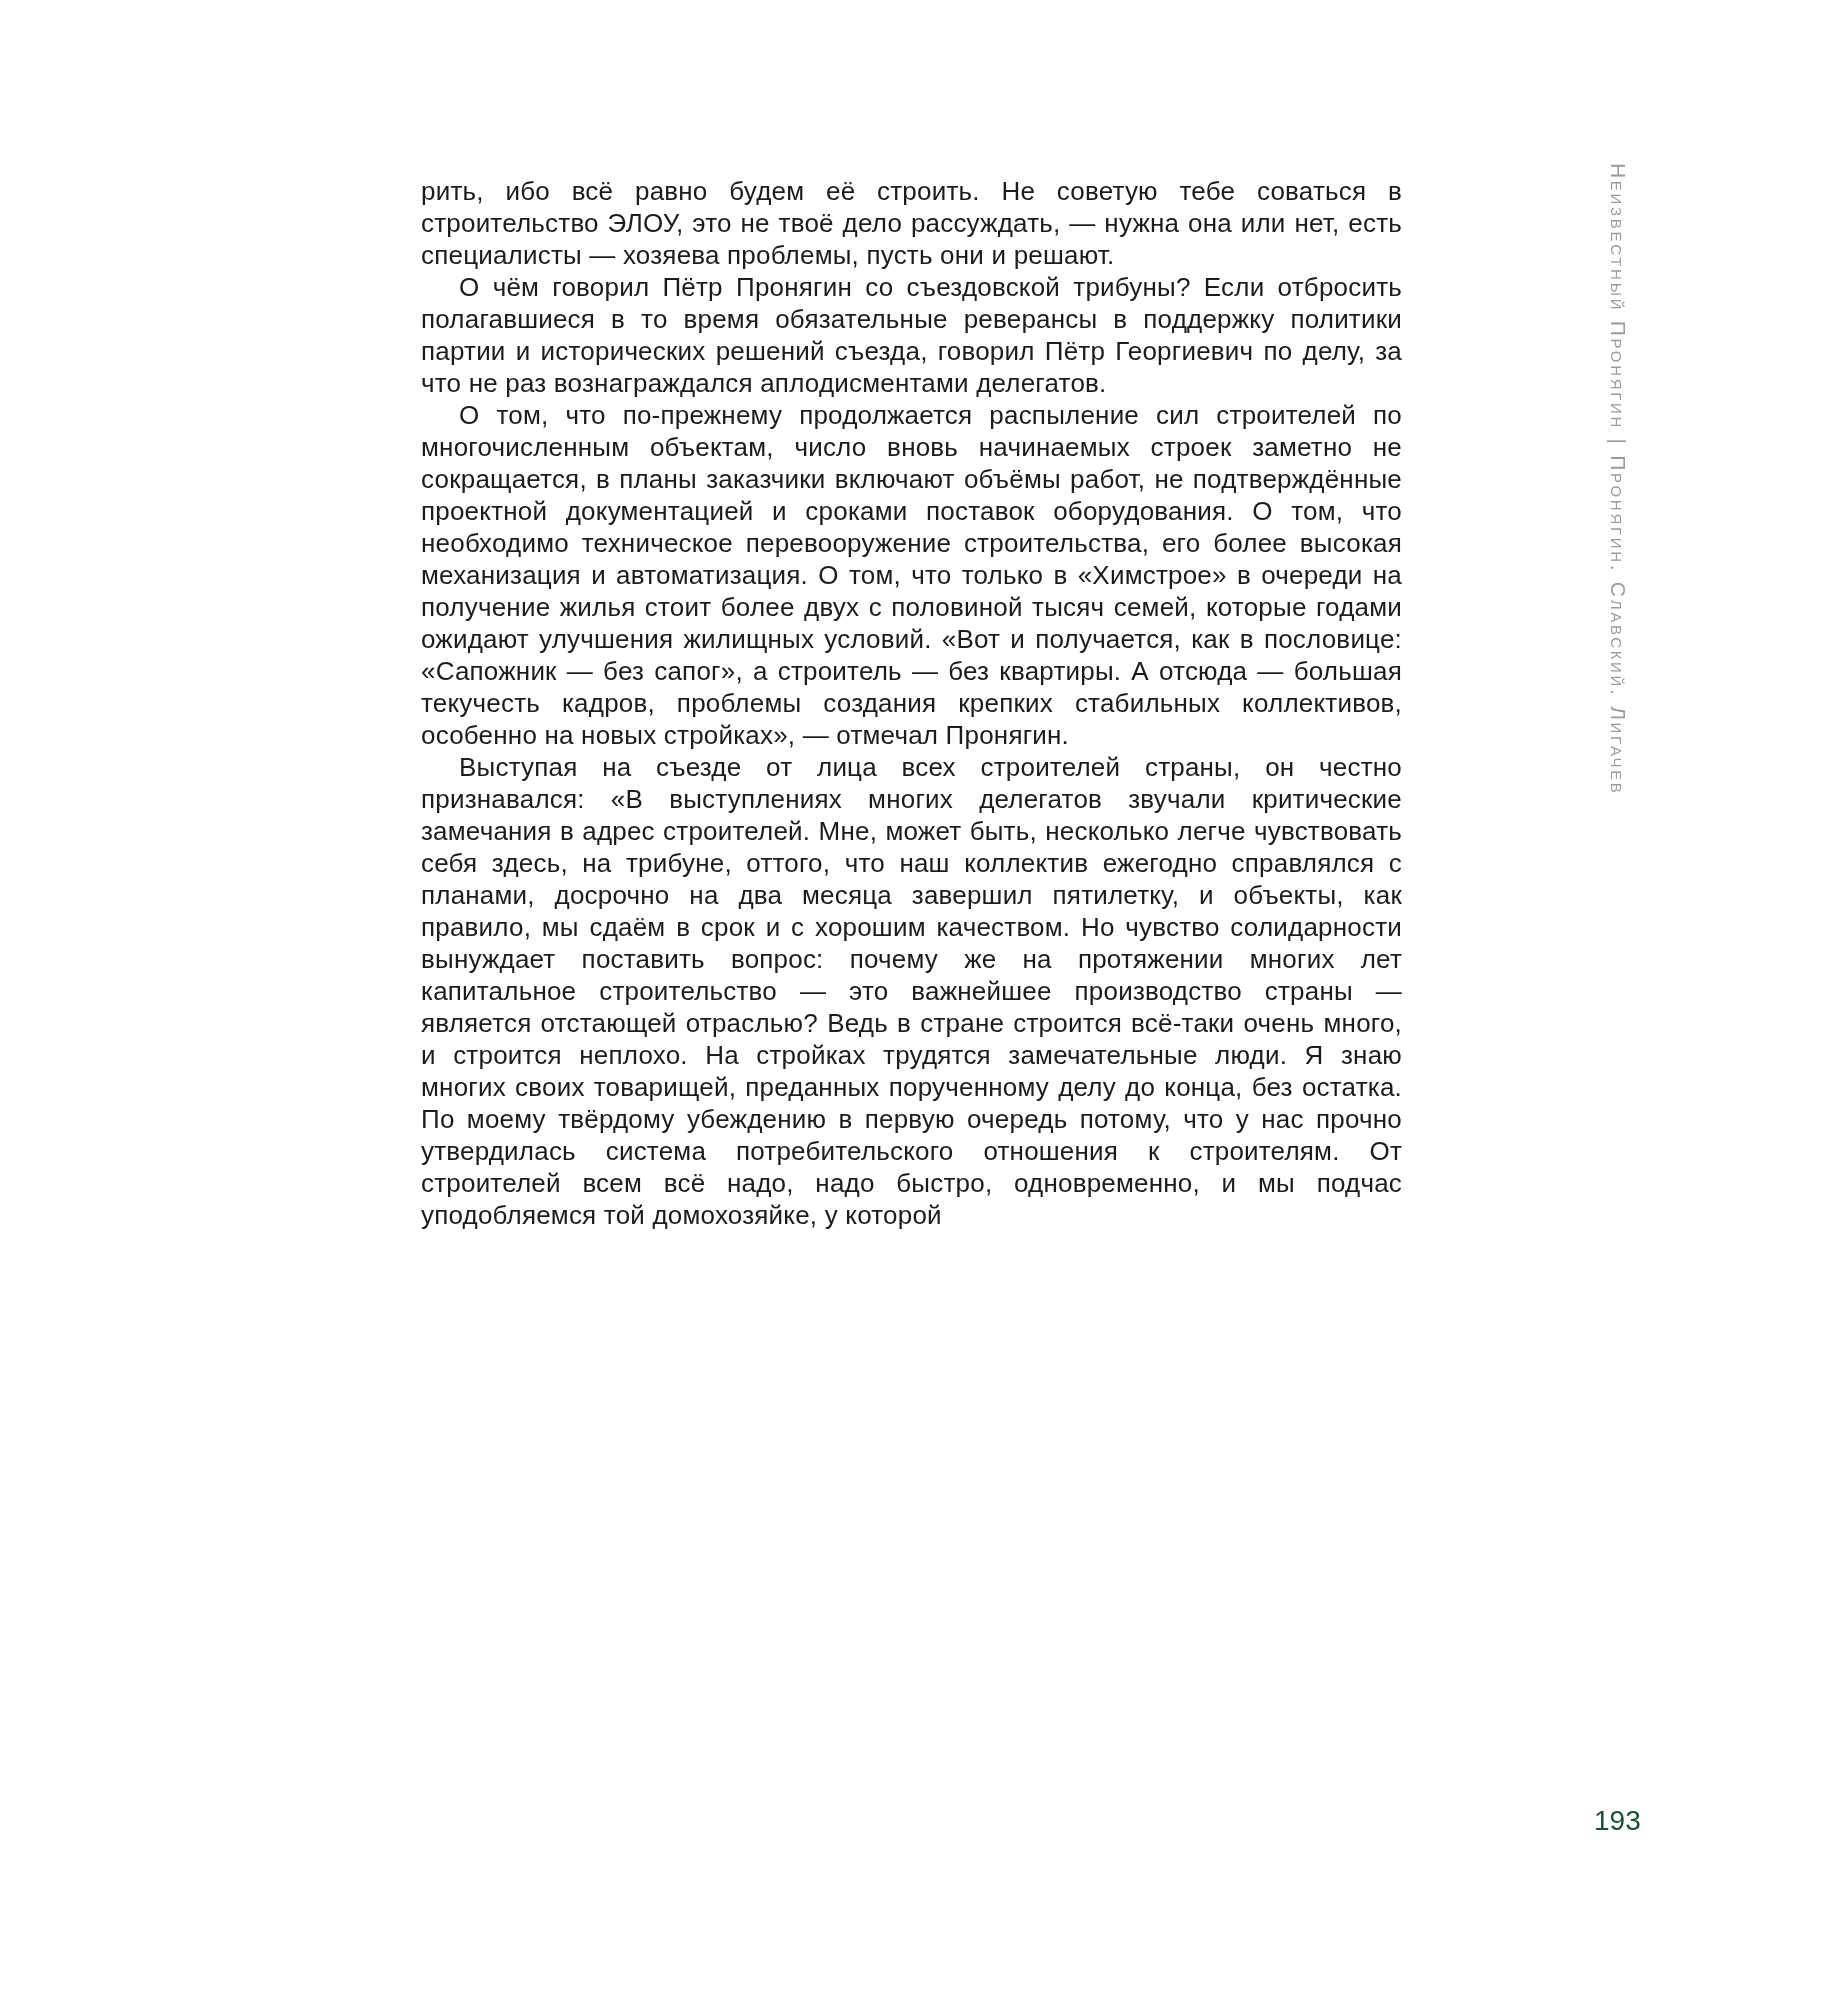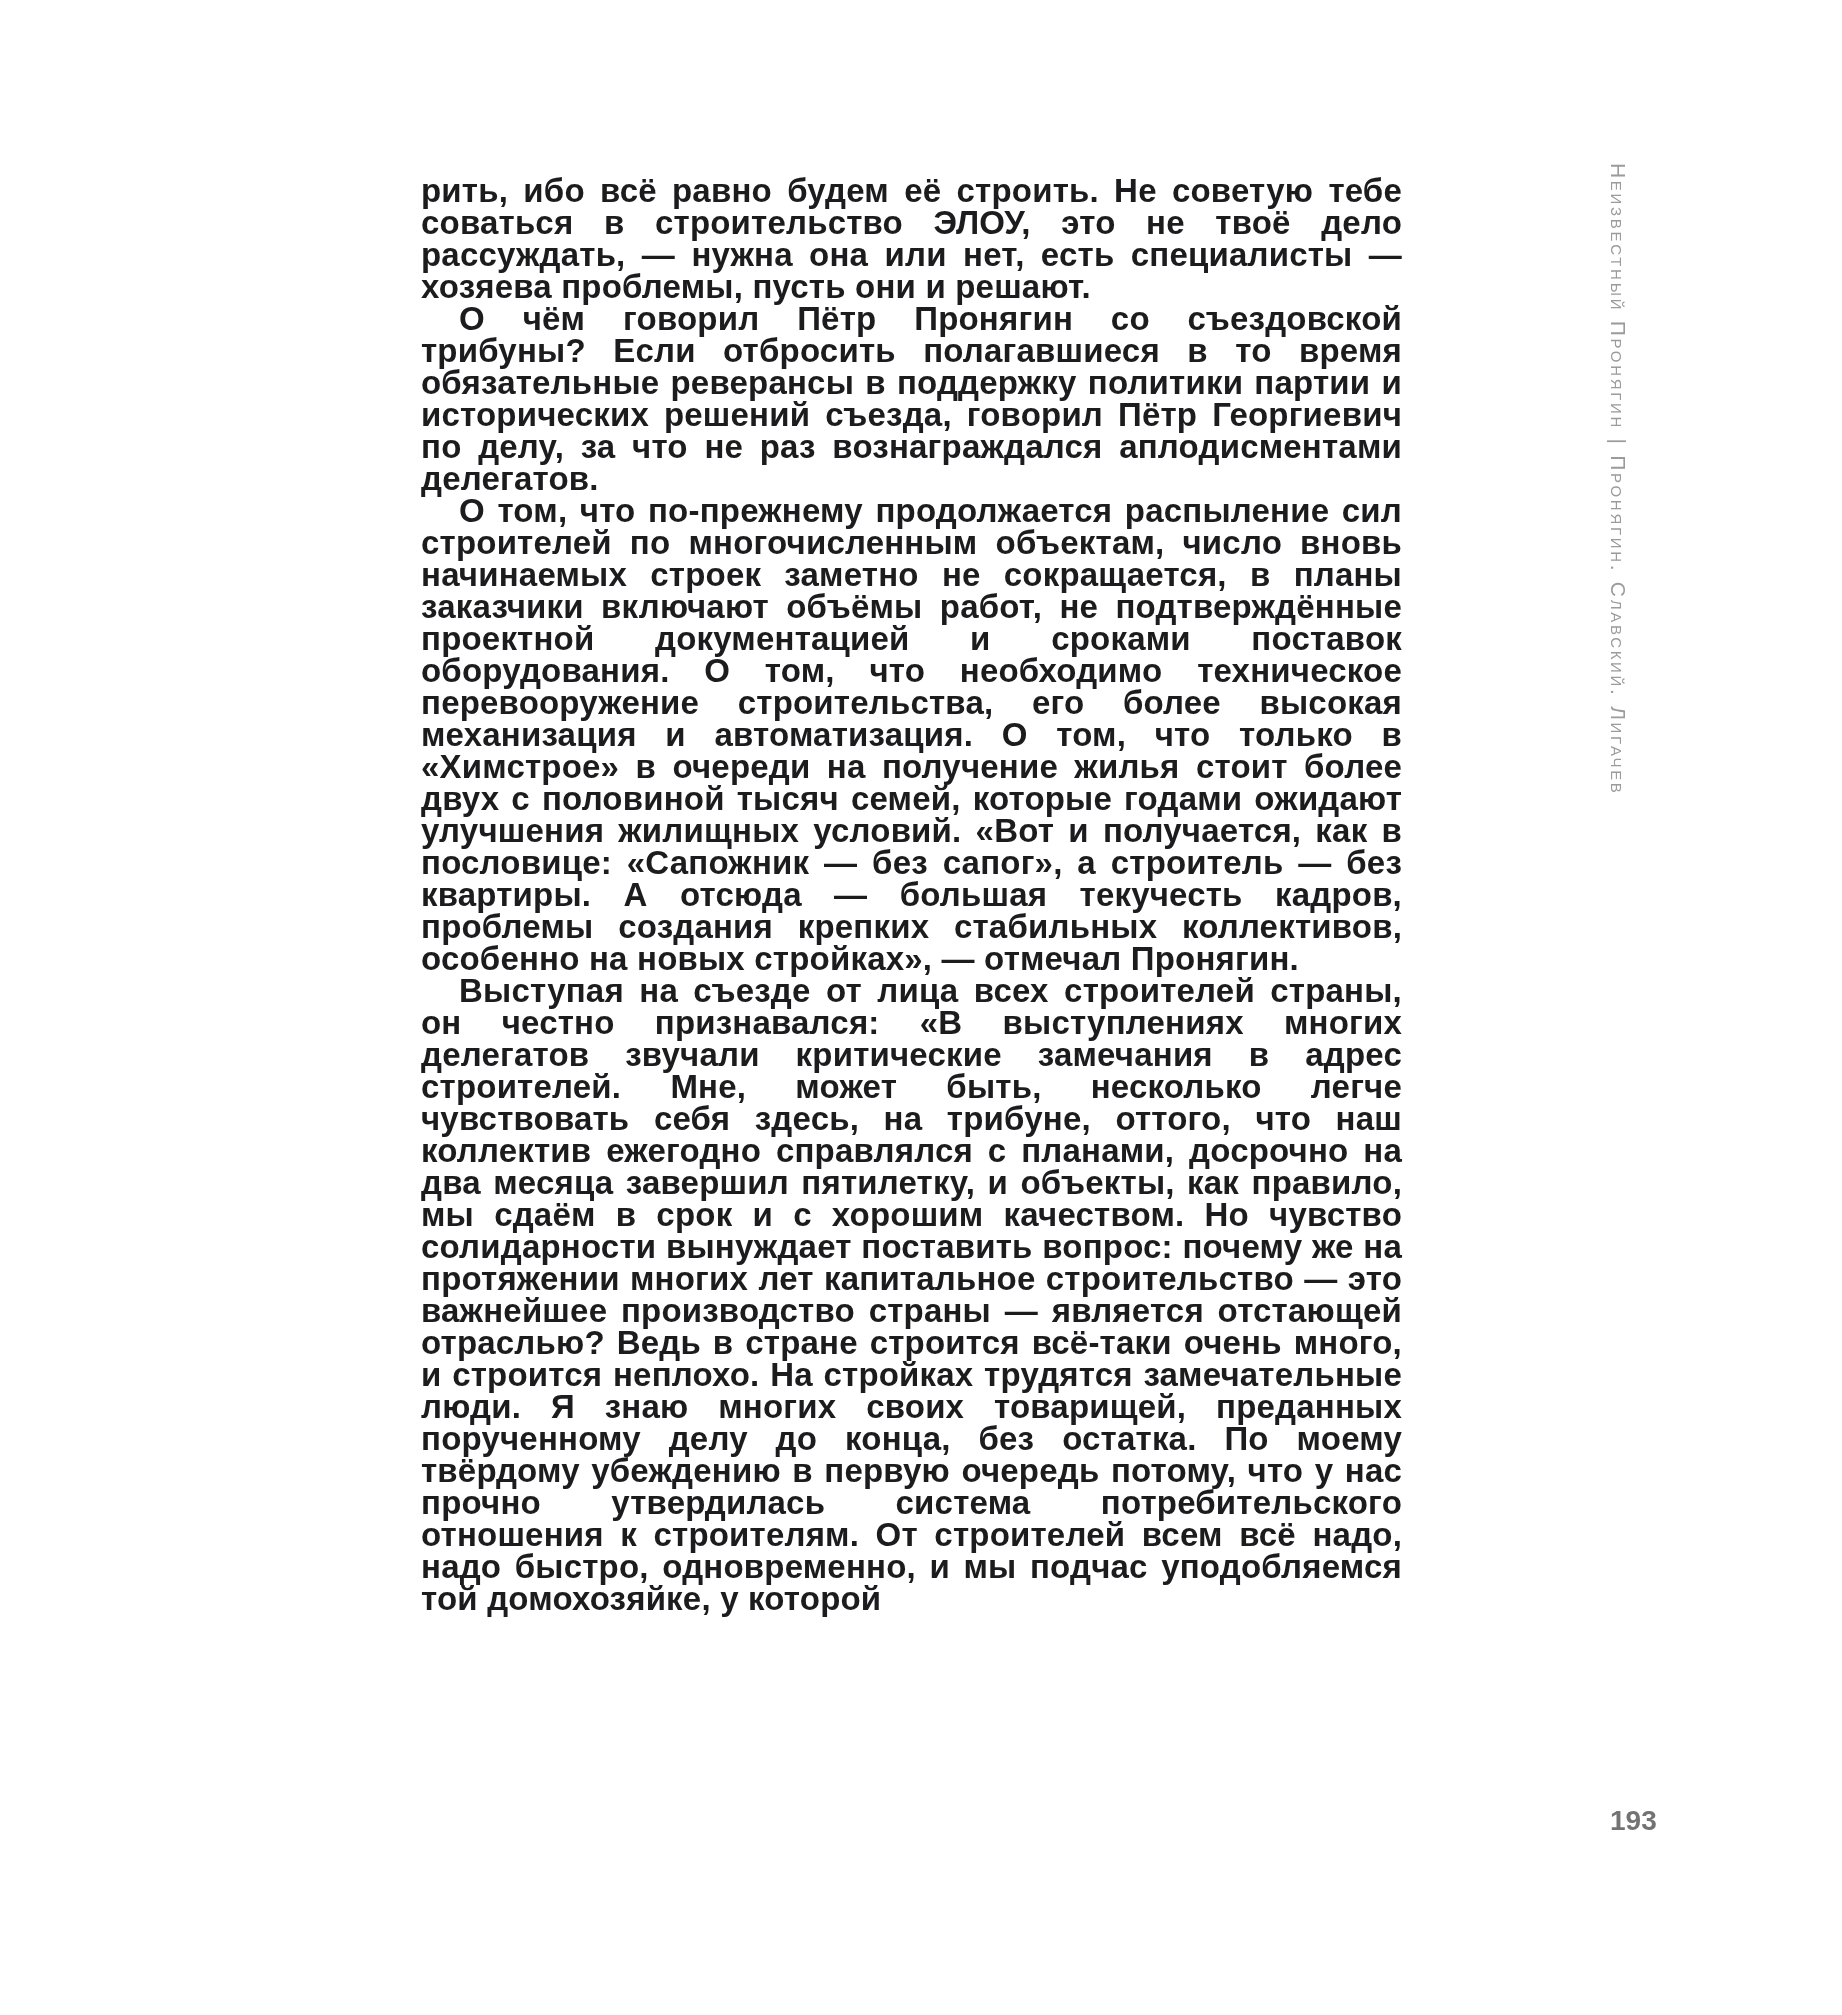--- a/index.html
+++ b/index.html
@@ -13,23 +13,23 @@
     height: 2015px;
     background: #ffffff;
     overflow: hidden;
     font-family: "Liberation Sans", "DejaVu Sans", sans-serif;
   }
   .body-text {
     position: absolute;
     left: 421px;
     top: 175px;
     width: 981px;
-    font-size: 33px;
+    font-size: 26px;
     line-height: 32px;
-    font-weight: 700;
+    font-weight: 400;
     color: #1c1c1e;
     text-align: justify;
     letter-spacing: 0.2px;
     hyphens: auto;
     -webkit-hyphens: auto;
   }
   .body-text p {
     margin: 0;
     padding: 0;
   }
@@ -47,23 +47,22 @@
     color: #9b9b9b;
     letter-spacing: 2.7px;
     font-variant: small-caps;
     white-space: nowrap;
   }
   .page-number {
     position: absolute;
     left: 1594px;
     top: 1805px;
     font-size: 28px;
-    font-weight: 700;
-    color: #737373;
-    margin-left: 16px;
+    font-weight: 400;
+    color: #14532d;
   }
 </style>
 </head>
 <body>
 
 <div class="page">
 
   <div class="body-text">
     <p class="no-indent">рить, ибо всё равно будем её строить. Не советую тебе соваться в строительство ЭЛОУ, это не твоё дело рассуждать, — нужна она или нет, есть специалисты — хозяева проблемы, пусть они и решают.</p>
     <p class="indent">О чём говорил Пётр Пронягин со съездовской трибуны? Если отбросить полагавшиеся в то время обязательные реверансы в поддержку политики партии и исторических решений съезда, говорил Пётр Георгиевич по делу, за что не раз вознаграждался аплодисментами делегатов.</p>

